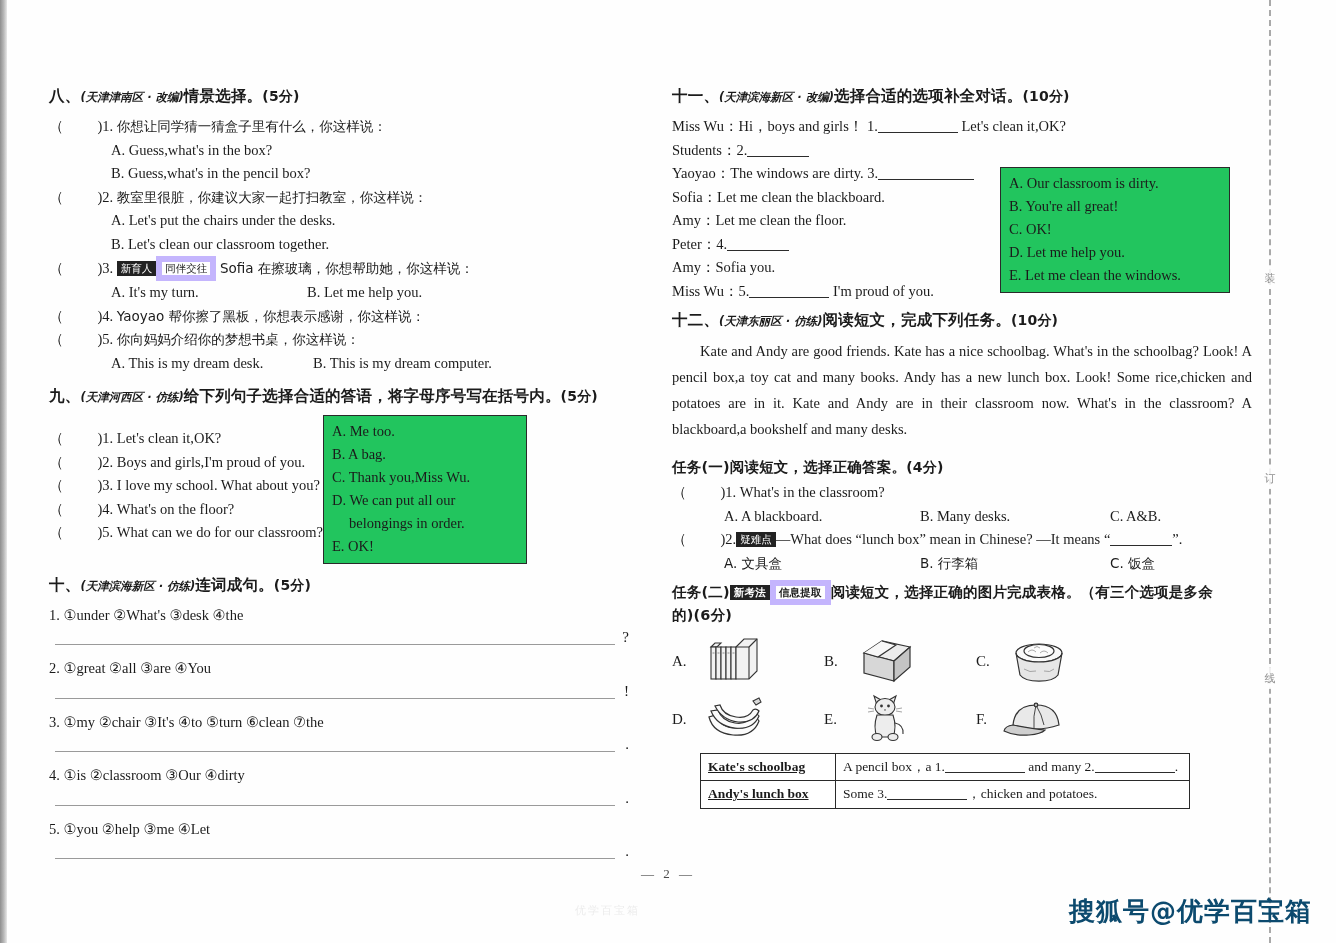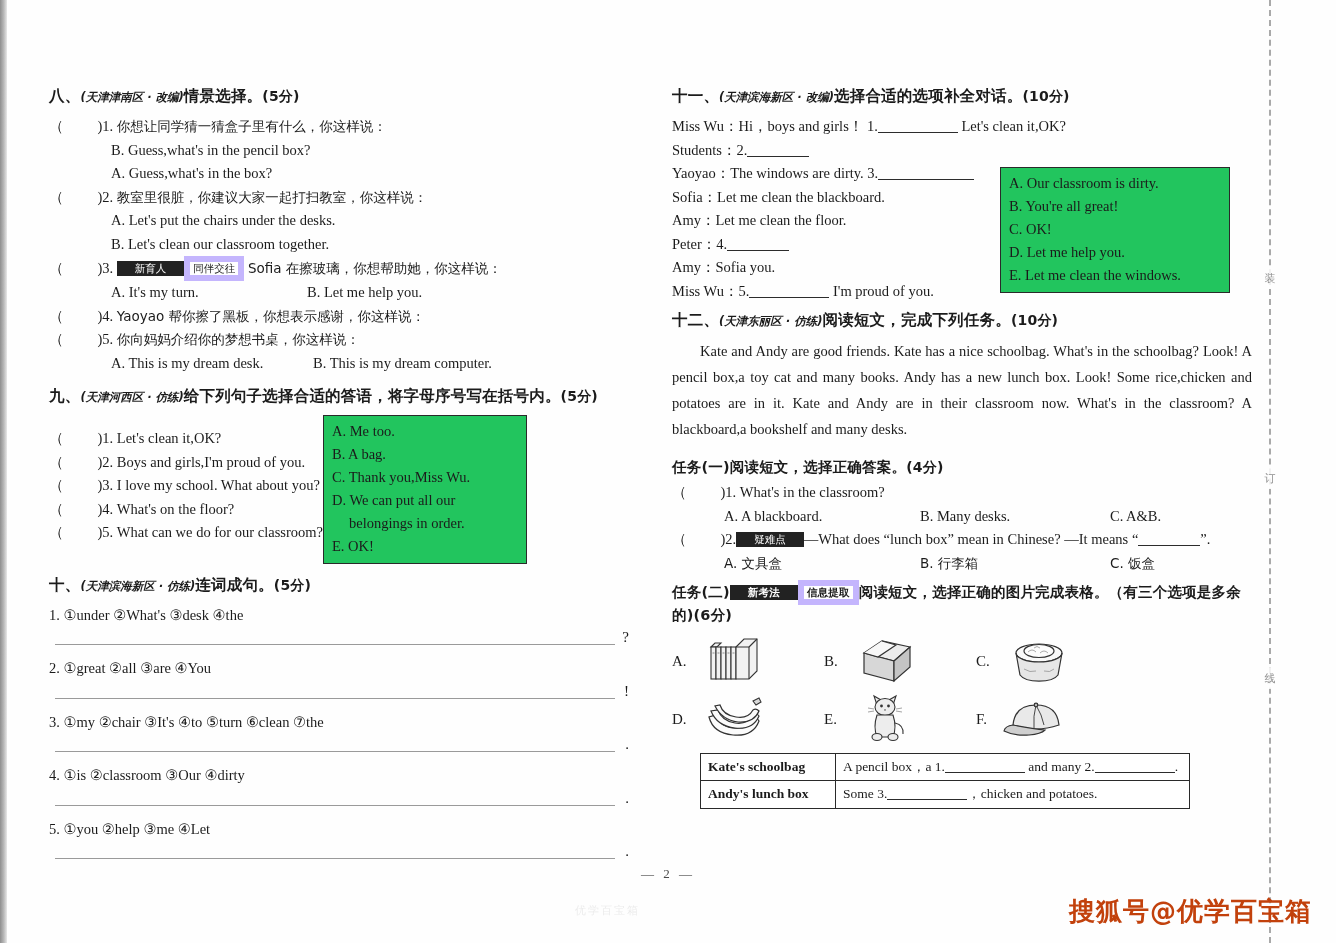--- a/index.html
+++ b/index.html
@@ -81,21 +81,21 @@
   .cn { font-family: "DejaVu Sans", sans-serif; font-size: 13.5px; }
   .cn-b { font-family: "DejaVu Sans", sans-serif; font-weight: bold; }
 
   .tag-solid {
     display: inline-block;
     background: #222;
     color: #fff;
     font-family: "DejaVu Sans", sans-serif;
     font-size: 10.5px;
     line-height: 1.25;
-    padding: 1px 18px;
+    padding: 1px 4px;
     vertical-align: 1px;
   }
   .tag-open {
     display: inline-block;
     border: 6px solid #c4b5fd;
     font-family: "DejaVu Sans", sans-serif;
     font-size: 10.5px;
     line-height: 1.25;
     padding: 0px 3px;
     vertical-align: 1px;
@@ -180,20 +180,21 @@
     border: 1.3px solid #2a2a2a;
     padding: 3px 7px;
     font-size: 13.5px;
     line-height: 1.5;
     vertical-align: middle;
   }
   table.fill-table td.head {
     font-weight: bold;
     white-space: nowrap;
     width: 120px;
+    text-decoration: underline;
   }
 
   #pagenum {
     position: absolute;
     left: 0; right: 0;
     top: 866px;
     text-align: center;
     font-size: 13px;
     color: #4a4a4a;
     letter-spacing: 3px;
@@ -205,21 +206,21 @@
     font-size: 11px;
     color: #ececec;
     letter-spacing: 2px;
   }
   #watermark {
     position: absolute;
     right: 24px; top: 894px;
     font-family: "DejaVu Sans", sans-serif;
     font-size: 26px;
     font-weight: bold;
-    color: #c2410c;
+    color: #0c4a6e;
     letter-spacing: 1px;
     white-space: nowrap;
   }
 </style>
 </head>
 <body>
 
 <div id="page">
 
   <div id="left-edge"></div>
@@ -232,22 +233,22 @@
 
     <div class="sec-head cn-b">
       <span>八、</span><span class="src">(天津津南区 · 改编)</span><span>情景选择。</span><span class="pts">(5分)</span>
     </div>
 
     <div>
       <div class="q-line paren">
         （<span class="gap"></span><span>)1.</span>
         <span class="cn">你想让同学猜一猜盒子里有什么，你这样说：</span>
       </div>
+      <div class="q-line indent-a eng">A. Guess,what's in the box?</div>
       <div class="q-line indent-a eng">B. Guess,what's in the pencil box?</div>
-      <div class="q-line indent-a eng">A. Guess,what's in the box?</div>
 
       <div class="q-line paren">
         （<span class="gap"></span><span>)2.</span>
         <span class="cn">教室里很脏，你建议大家一起打扫教室，你这样说：</span>
       </div>
       <div class="q-line indent-a eng">A. Let's put the chairs under the desks.</div>
       <div class="q-line indent-a eng">B. Let's clean our classroom together.</div>
 
       <div class="q-line paren">
         （<span class="gap"></span><span>)3.</span>

